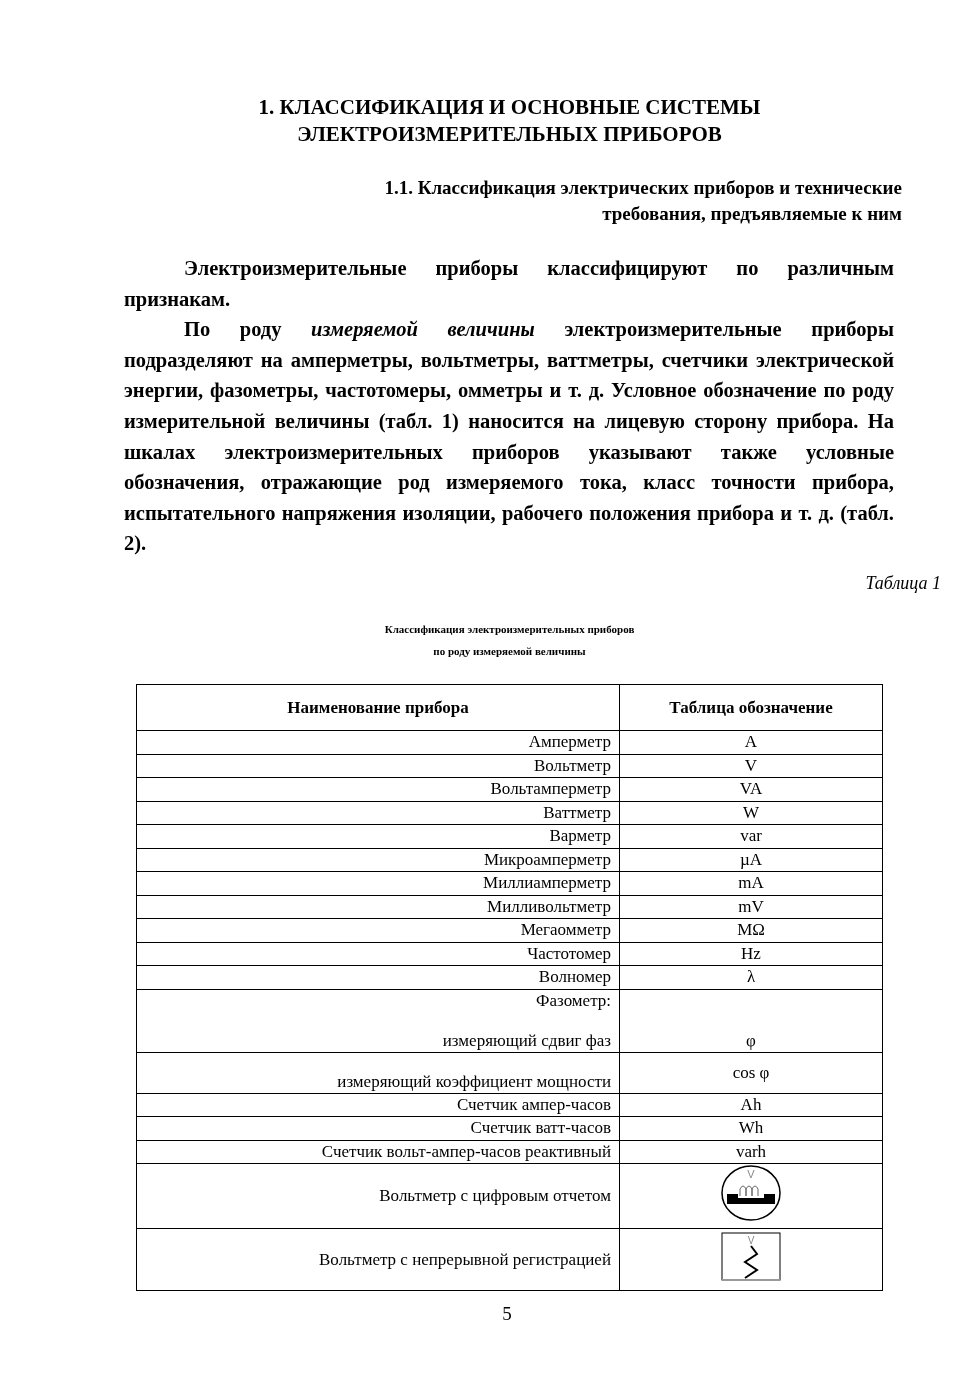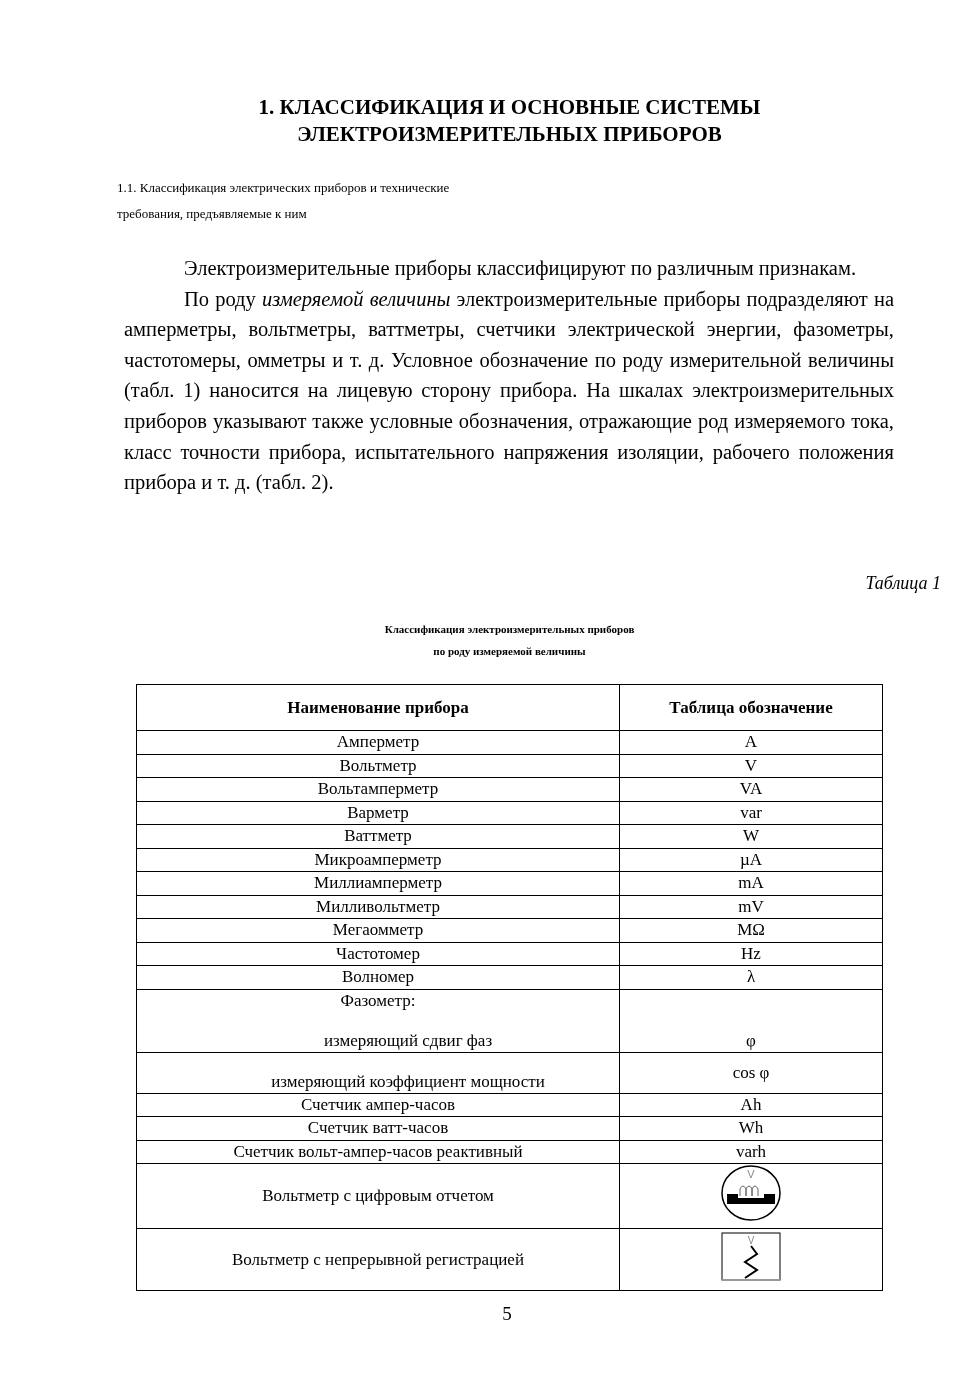--- a/index.html
+++ b/index.html
@@ -1,29 +1,29 @@
 <!DOCTYPE html>
 <html><head>
 <meta charset="utf-8">
 <style>
   html, body { margin: 0; padding: 0; background: #ffffff; }
   body { width: 980px; height: 1386px; position: relative; font-family: "Liberation Serif", "DejaVu Serif", serif; color: #000; }
   .page { position: absolute; left: 17px; top: 0; width: 980px; height: 1386px; padding-left: 48px; }
   .h1 { position: absolute; left: 100px; width: 785px; top: 94px; text-align: center; font-weight: bold; font-size: 21px; line-height: 27px; }
-  .h2 { position: absolute; left: 100px; width: 785px; top: 175px; text-align: left; font-weight: normal; font-size: 13px; line-height: 26px; }
-  .body { position: absolute; left: 107px; width: 770px; top: 253px; font-size: 20.5px; line-height: 30.6px; text-align: justify; }
+  .h2 { position: absolute; left: 100px; width: 785px; top: 175px; text-align: right; font-weight: bold; font-size: 19px; line-height: 26px; }
+  .body { position: absolute; left: 107px; width: 770px; top: 253px; font-size: 20.5px; line-height: 30.6px; text-align: justify; font-weight: bold; }
   .body p { margin: 0; text-indent: 60px; }
   .body em { font-style: italic; }
   .table-label { position: absolute; right: 104px; top: 573px; font-style: italic; font-size: 18px; }
   .table-title { position: absolute; left: 120px; width: 745px; top: 618px; text-align: center; font-weight: bold; font-size: 11px; line-height: 22px; }
   table.t { position: absolute; left: 119px; top: 684px; width: 747px; border-collapse: collapse; font-size: 17px; }
   table.t td, table.t th { border: 1px solid #000; padding: 0 8px; height: 22.5px; line-height: 22px; vertical-align: middle; }
   table.t th { height: 45px; font-weight: bold; font-size: 17px; text-align: center; margin-top: 11px; }
   table.t td.sym { text-align: center; width: 262px; padding: 0; }
-  table.t td.name { text-align: center; }
+  table.t td.name { text-align: right; }
   .sub { padding-left: 60px; display: block; margin-top: 18px; }
   table.t tr.tall td { height: 61px; }
   .icon-wrap { display: inline-block; vertical-align: middle; }
   .page-number { position: absolute; left: 0; width: 980px; top: 1303px; text-align: center; font-size: 19px; }
 </style>
 </head>
 <body>
 
 <div class="page">
 
@@ -63,26 +63,26 @@
         </tr>
       <tr>
           <td class="name">Вольтметр</td>
           <td class="sym">V</td>
         </tr>
       <tr>
           <td class="name">Вольтамперметр</td>
           <td class="sym">VA</td>
         </tr>
       <tr>
+          <td class="name">Ваттметр</td>
+          <td class="sym">W</td>
+        </tr>
+      <tr>
           <td class="name">Варметр</td>
           <td class="sym">var</td>
-        </tr>
-      <tr>
-          <td class="name">Ваттметр</td>
-          <td class="sym">W</td>
         </tr>
       <tr>
           <td class="name">Микроамперметр</td>
           <td class="sym">µA</td>
         </tr>
       <tr>
           <td class="name">Миллиамперметр</td>
           <td class="sym">mA</td>
         </tr>
       <tr>

